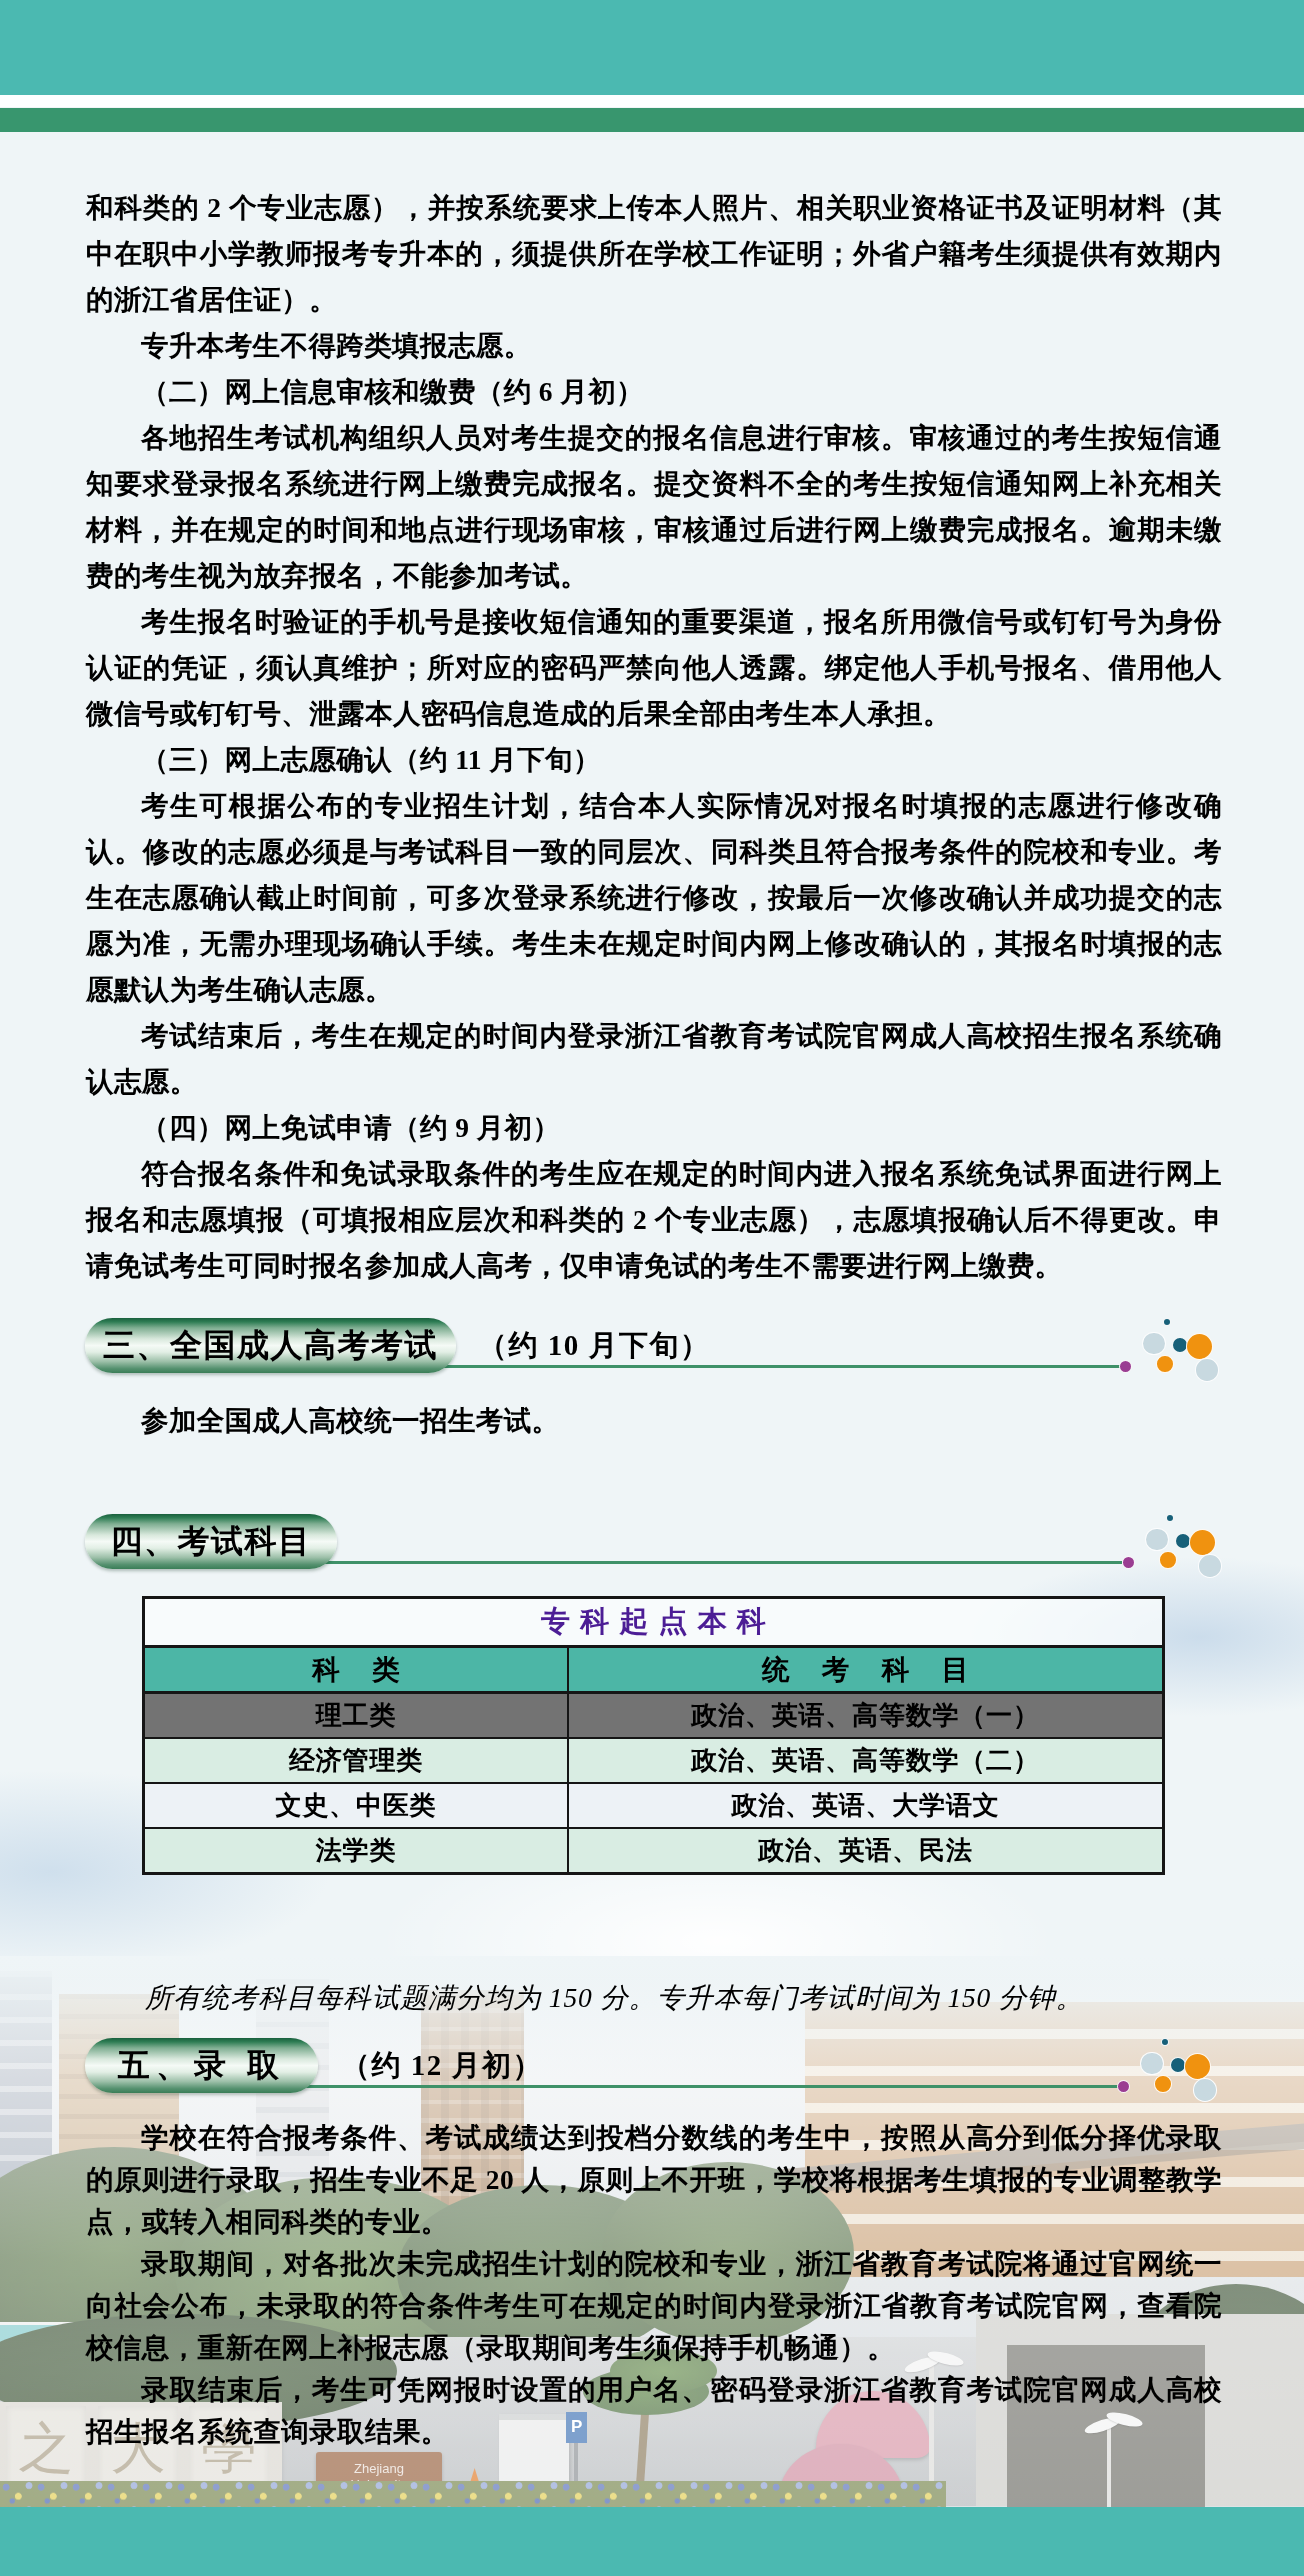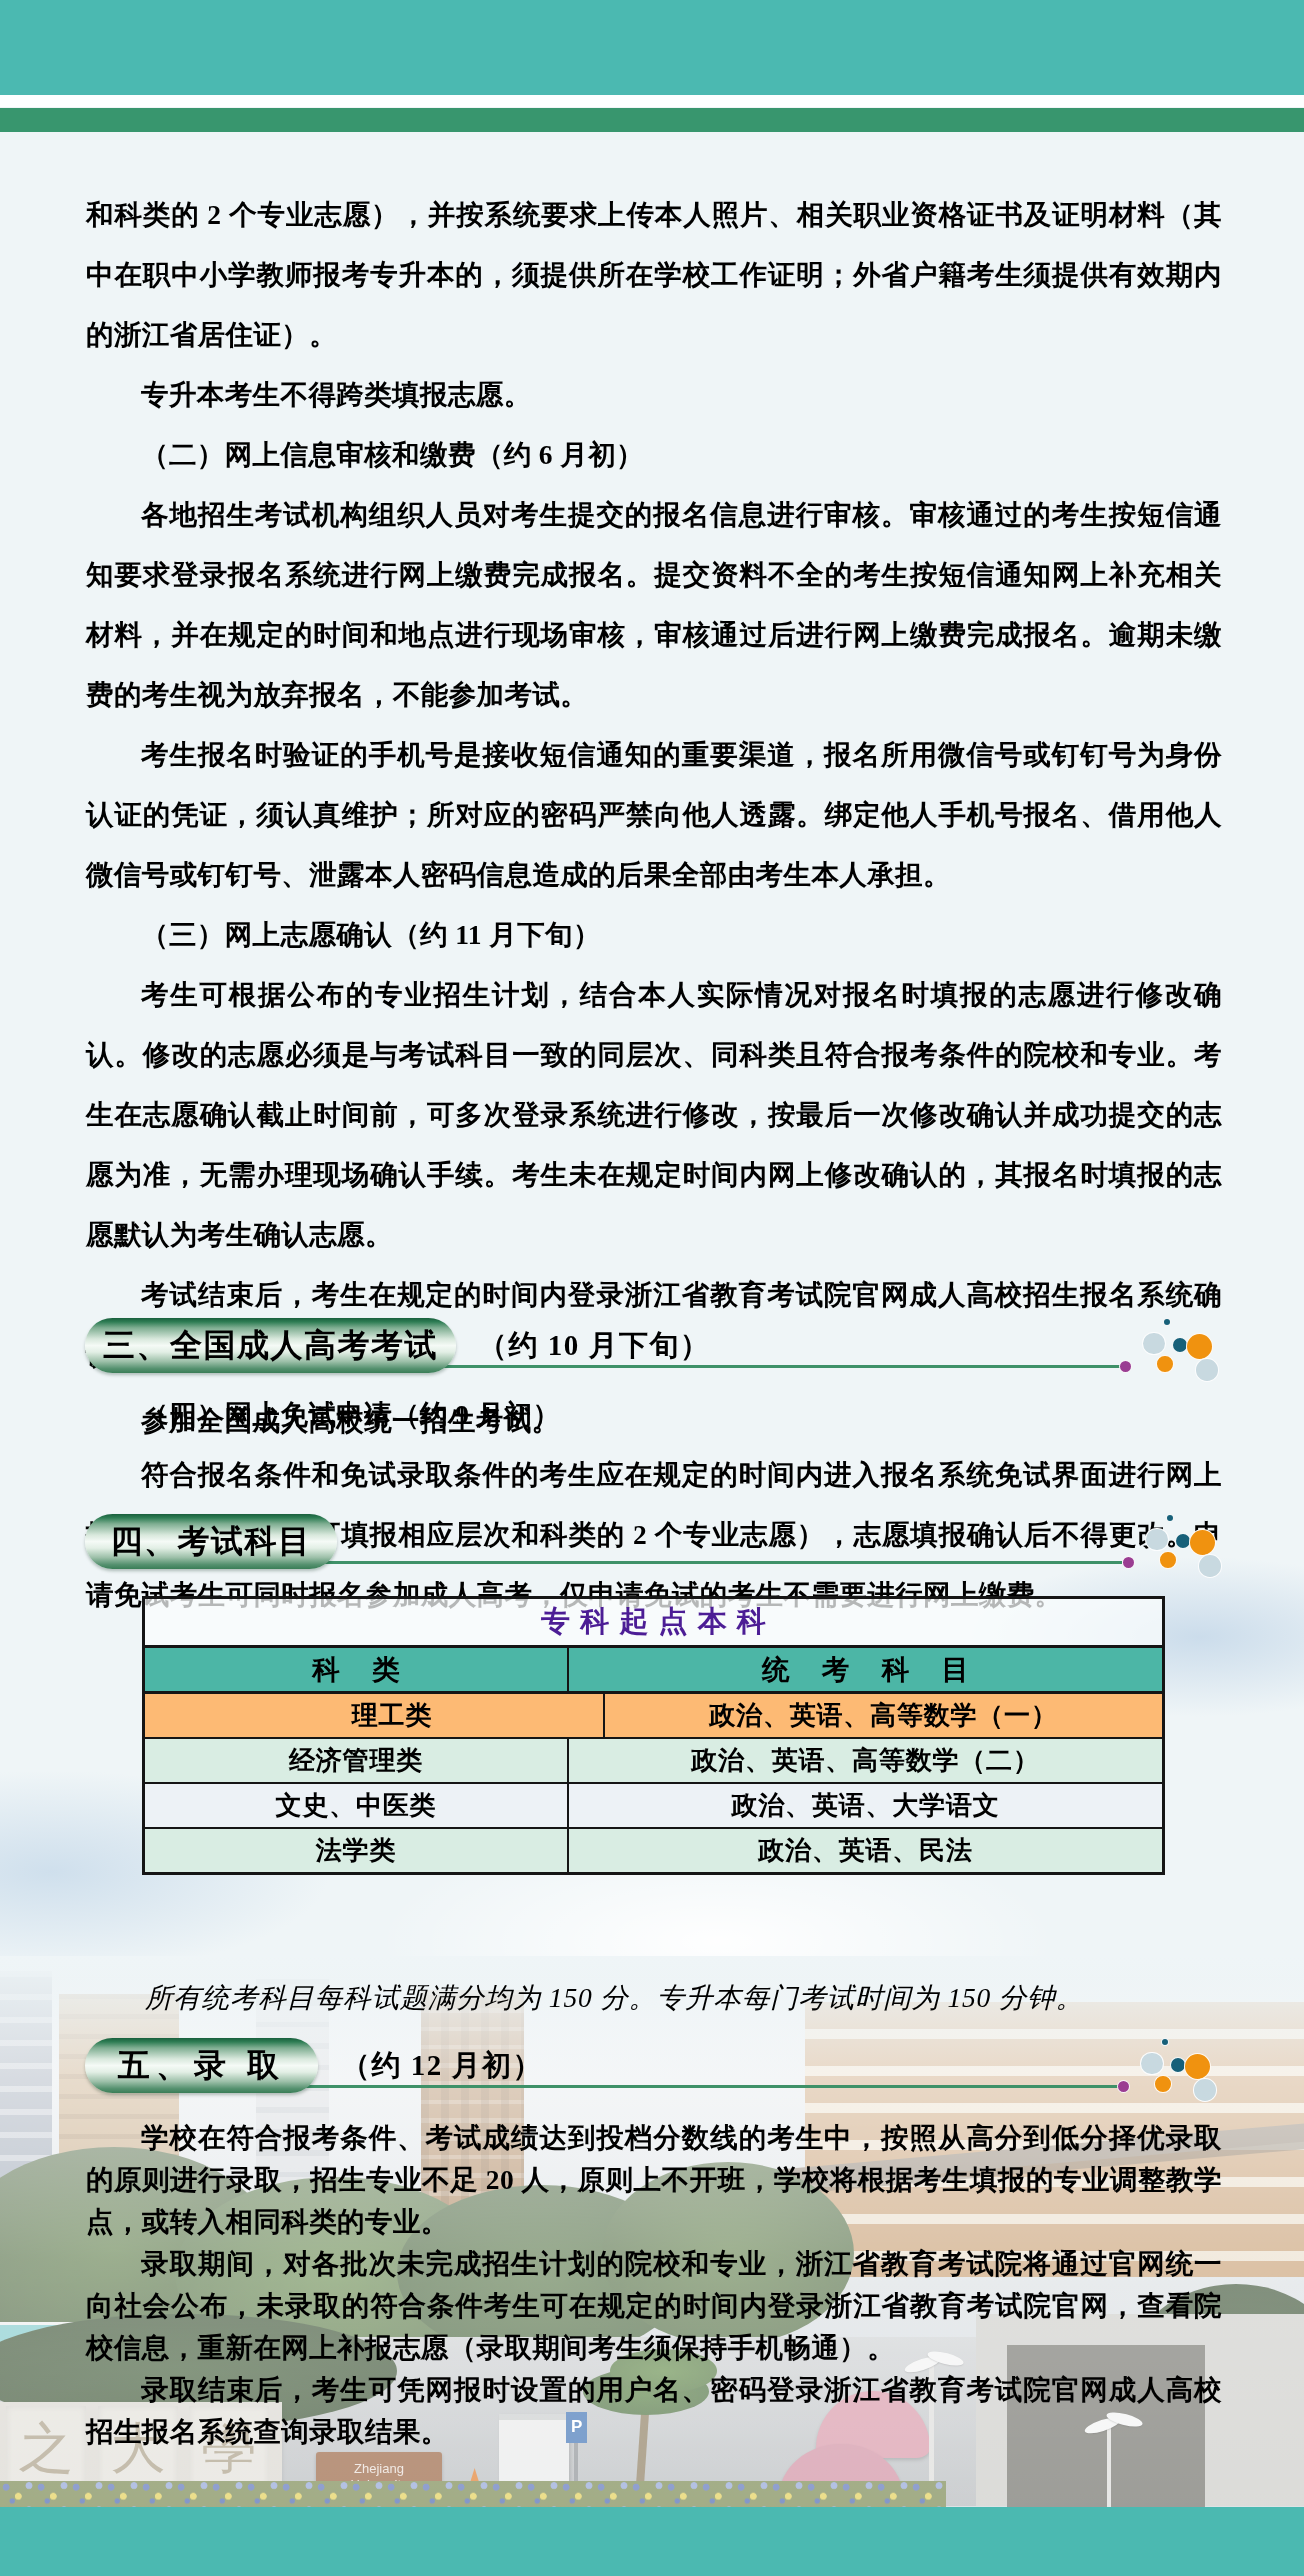--- a/index.html
+++ b/index.html
@@ -10,21 +10,21 @@
   .bar-gap{position:absolute;left:0;top:95px;width:1304px;height:12.2px;background:#FDFFFF;}
   .bar-green{position:absolute;left:0;top:108px;width:1304px;height:23.6px;background:#38966E;}
   
   .clouds{position:absolute;left:0;top:1434px;width:1304px;height:534px;pointer-events:none;
     background:
       radial-gradient(ellipse 328px 114px at 92% 38%, rgba(197,216,233,.85), transparent 70%),
       radial-gradient(ellipse 397px 145px at 4% 82%, rgba(199,218,234,.8), transparent 70%),
       radial-gradient(ellipse 473px 160px at 55% 95%, rgba(255,255,255,.95), transparent 72%),
       radial-gradient(ellipse 381px 122px at 70% 60%, rgba(255,255,255,.8), transparent 70%);}
   
-  .doc{position:absolute;left:86px;top:185px;width:1136px;font-size:27.5px;line-height:60px;
+  .doc{position:absolute;left:86px;top:185px;width:1136px;font-size:27.5px;line-height:46px;
        font-weight:700;text-align:justify;letter-spacing:0.4px;z-index:3;}
   .doc p{margin:0;text-indent:2em;}
   .doc p.cont{text-indent:0;}
   .flow{position:absolute;left:86px;width:1136px;font-size:27.5px;line-height:42px;font-weight:700;
         text-align:justify;letter-spacing:0.4px;z-index:3;}
   .flow p{margin:0;text-indent:2em;}
   
   .banner{position:absolute;left:85px;width:1190px;height:76px;z-index:3;}
   .pill{position:absolute;left:0;top:0;height:55px;border-radius:27.5px;display:flex;align-items:center;
         justify-content:center;font-family:"Liberation Sans","DejaVu Sans",sans-serif;
@@ -49,21 +49,21 @@
     z-index:3;font-family:"Liberation Sans","DejaVu Sans",sans-serif;box-sizing:border-box;}
   .t-title{height:46px;display:flex;align-items:center;justify-content:center;font-size:29px;
     font-weight:bold;color:#4c1d95;letter-spacing:.35em;text-indent:.35em;background:rgba(251,253,254,.72);}
   .t-row{display:flex;border-top:2.3px solid #151515;}
   .t-row.t-head{border-top:3.1px solid #151515;border-bottom:0.8px solid #151515;background:#4CB6A6;}
   .t-cell{height:43px;display:flex;align-items:center;justify-content:center;box-sizing:border-box;}
   .t-cell.c-left{width:424px;border-right:2.3px solid #151515;}
   .t-cell.c-right{flex:1;}
   .t-head .t-cell{font-weight:bold;font-size:27.5px;letter-spacing:.45em;text-indent:.45em;}
   .t-body-cell{font-size:26px;font-weight:600;letter-spacing:0.8px;}
-  .bg-blue{background:#fdba74;padding-left:36px;}
+  .bg-blue{background:#737373;}
   .bg-mint{background:#D9EDE3;}
   .bg-white{background:#EDF2F6;}
   .t-note{position:absolute;left:145px;top:1980px;width:1083px;font-size:27.5px;font-style:italic;
     font-weight:500;letter-spacing:0.8px;z-index:3;}
   
   .photo{position:absolute;left:0;top:1956px;width:1304px;height:551px;overflow:hidden;z-index:1;}
   .photo *{position:absolute;}
   .sky{left:0;top:0;width:1304px;height:551px;background:linear-gradient(180deg,#e7edf0,#dadfe3 55%,#cfd5d9);}
   .bldgA{left:0;top:15.3px;width:52px;height:381px;background:#97a2b1;
     background-image:repeating-linear-gradient(180deg,rgba(255,255,255,.4) 0 6.1px,transparent 6.1px 23px);}

